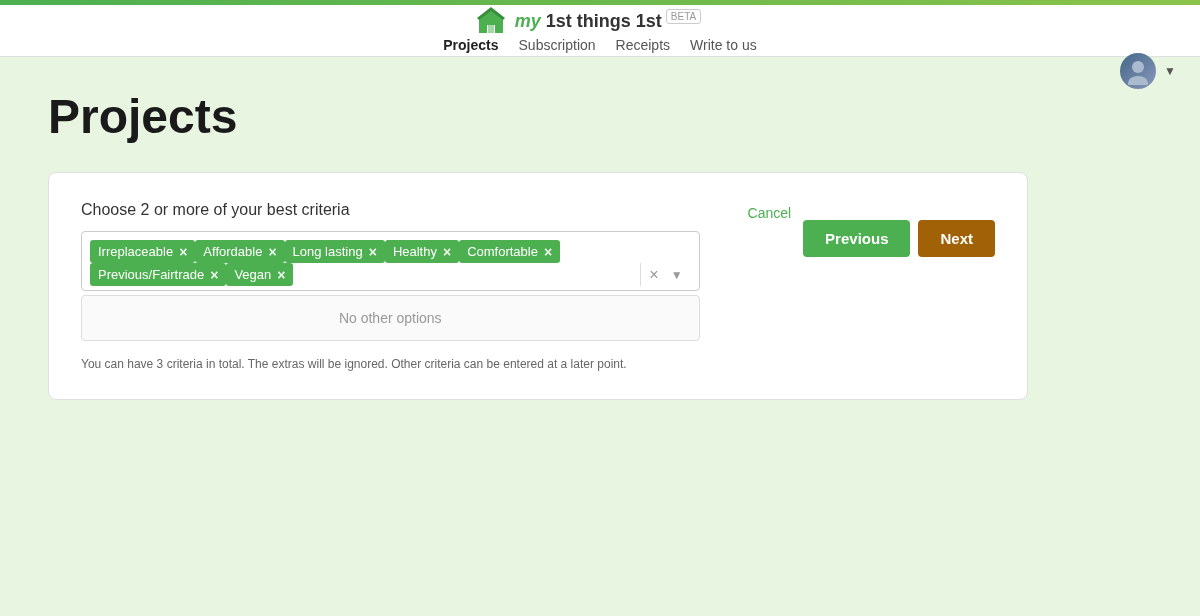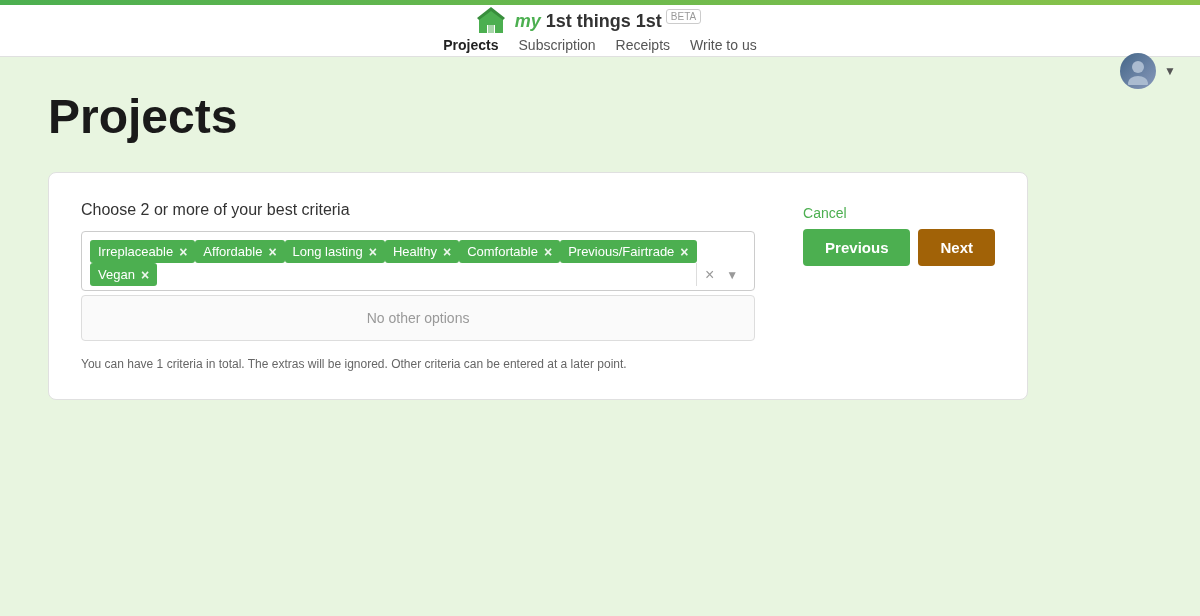--- a/index.html
+++ b/index.html
@@ -207,23 +207,23 @@
 
     .helper-text {
       font-size: 12px;
       color: #666;
       margin-top: 16px;
     }
 
     
     .action-section {
       display: flex;
-      flex-direction: column;
+      flex-direction: row;
       align-items: flex-start;
-      gap: 4px;
+      gap: 12px;
       padding-top: 0;
       min-width: 140px;
     }
 
     .cancel-link {
       color: #4caf50;
       font-size: 14px;
       cursor: pointer;
       text-decoration: none;
       padding: 4px 0;
@@ -236,20 +236,21 @@
 
     .btn {
       padding: 10px 22px;
       border: none;
       border-radius: 4px;
       font-size: 15px;
       font-weight: 600;
       cursor: pointer;
       color: white;
       background: #4caf50;
+      margin-top: 19px;
     }
     .btn-previous { background: #4caf50; }
     .btn-next { background: #a16207; }
   </style>
 </head>
 <body>
 
 <div class="top-bar"></div>
 
 <header class="header">
@@ -326,21 +327,21 @@
             <div class="multi-select-controls">
             <span class="clear-all-btn">×</span>
             <span class="dropdown-toggle">▼</span>
           </div>
         </div>
 
         <div class="dropdown-panel">
           <span>No other options</span>
         </div>
 
-        <p class="helper-text">You can have 1 criteria in total. The extras will be ignored. Other criteria can be entered at a later point.</p>
+        <p class="helper-text">You can have 3 criteria in total. The extras will be ignored. Other criteria can be entered at a later point.</p>
       </div>
 
       <div class="action-section">
         <a class="cancel-link">Cancel</a>
         <div class="btn-row">
           <button class="btn btn-previous">Previous</button>
           <button class="btn btn-next">Next</button>
         </div>
       </div>
 

